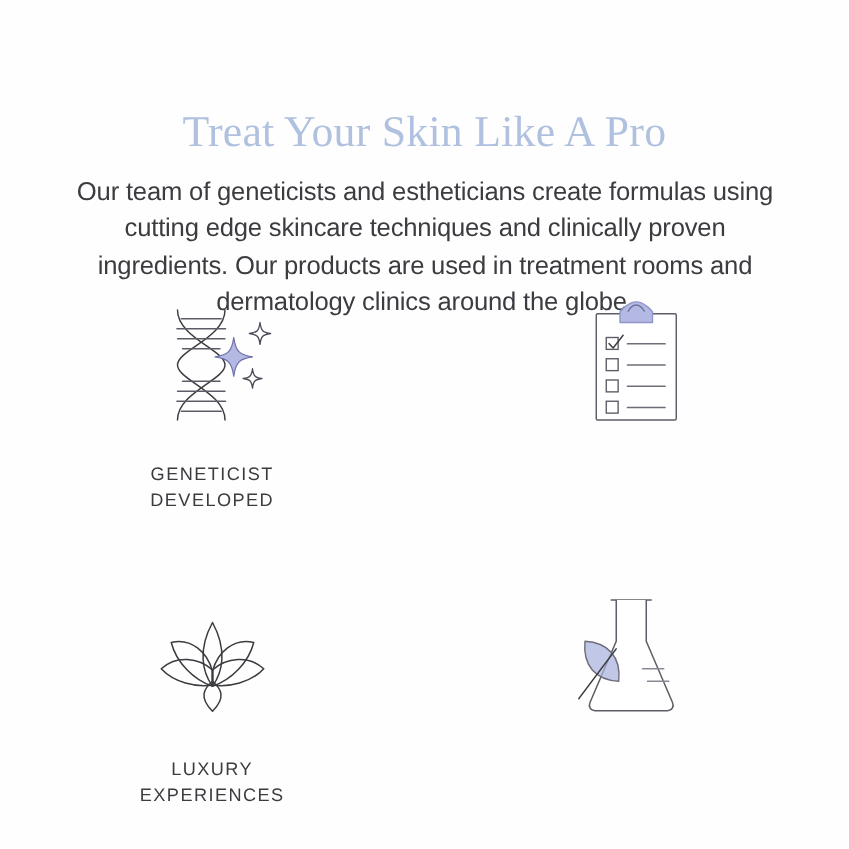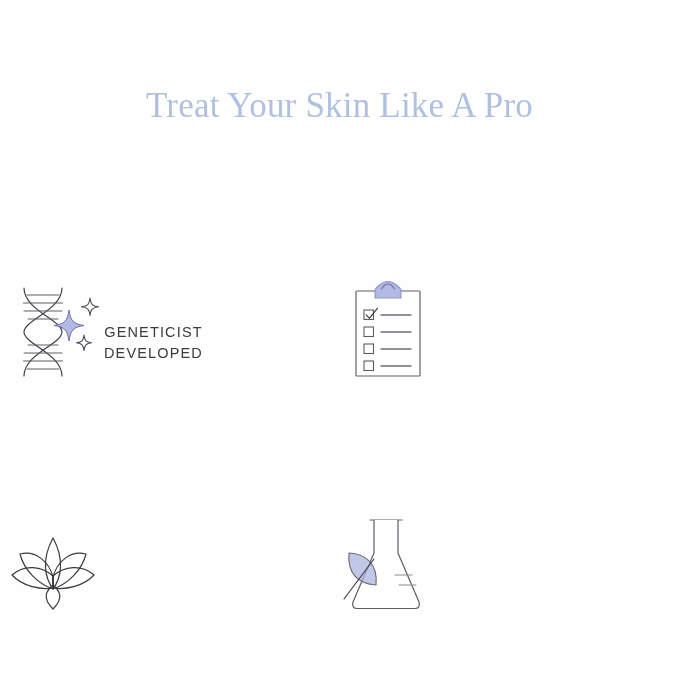--- a/index.html
+++ b/index.html
@@ -51,21 +51,21 @@
     top: 236px;
     left: 0;
     width: 679px;
     display: grid;
     grid-template-columns: 1fr 1fr;
     grid-template-rows: 192px 192px;
     row-gap: 40px;
   }
   .feature {
     display: flex;
-    flex-direction: row;
+    flex-direction: column;
     align-items: center;
     justify-content: flex-start;
   }
   .feature-icon {
     height: 112px;
     display: flex;
     align-items: center;
     justify-content: center;
   }
   .feature-icon svg {
@@ -88,20 +88,21 @@
   .feature-luxury .feature-label,
   .feature-clean .feature-label { margin-top: 26px; }
 </style>
 </head>
 <body>
 
 <div class="page">
 
   <h2 class="headline">Treat Your Skin Like A Pro</h2>
 
+  <p class="intro">Our team of geneticists and estheticians create formulas using cutting edge skincare techniques and clinically proven ingredients. Our products are used in treatment rooms and dermatology clinics around the globe.</p>
 
   <div class="grid">
 
     <div class="feature feature-geneticist">
       <div class="feature-icon">
         <svg width="104" height="104" viewBox="0 0 104 104" fill="none">
           <g stroke="#3b3b40" stroke-width="1.15" stroke-linecap="round" fill="none">
 
             <path d="M24 8 C 24 30, 62 40, 62 52 C 62 64, 24 74, 24 96"></path>
 
@@ -171,20 +172,22 @@
             <path d="M53 73 C 38 68, 24 54, 20 38 C 36 34, 49 46, 53 61 Z"></path>
 
             <path d="M53 73 C 68 68, 82 54, 86 38 C 70 34, 57 46, 53 61 Z"></path>
 
             <path d="M53 73 C 45 62, 41 44, 53 22 C 65 44, 61 62, 53 73 Z"></path>
 
             <path d="M53 69 C 46 75, 42 82, 53 93 C 64 82, 60 75, 53 69 Z"></path>
           </g>
         </svg>
       </div>
+      <div class="feature-label">Luxury
+Experiences</div>
     </div>
 
     <div class="feature feature-clean">
       <div class="feature-icon">
         <svg width="100" height="102" viewBox="0 0 100 102" fill="none">
 
           <line x1="30" y1="7" x2="62" y2="7" stroke="#5c5c66" stroke-width="1.2" stroke-linecap="round"></line>
 
           <path d="M34 7 L34 40 L13 89 C 11.5 92.5, 13.5 95.5, 17 95.5 L75 95.5 C 78.5 95.5, 80.5 92.5, 79 89 L58 40 L58 7" fill="#ffffff" stroke="#5c5c66" stroke-width="1.2" stroke-linejoin="round"></path>
 

